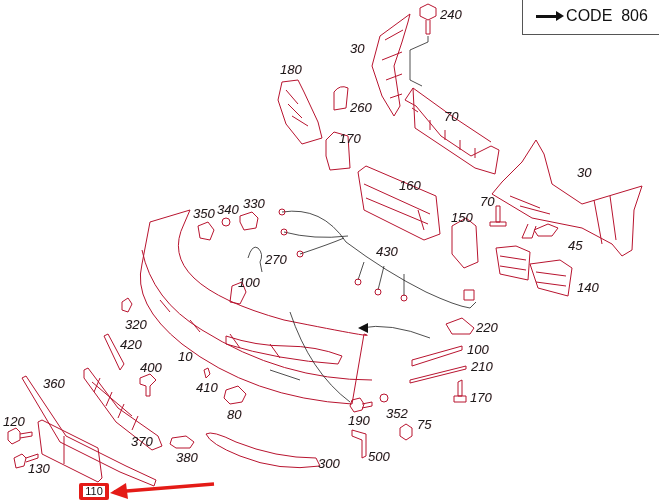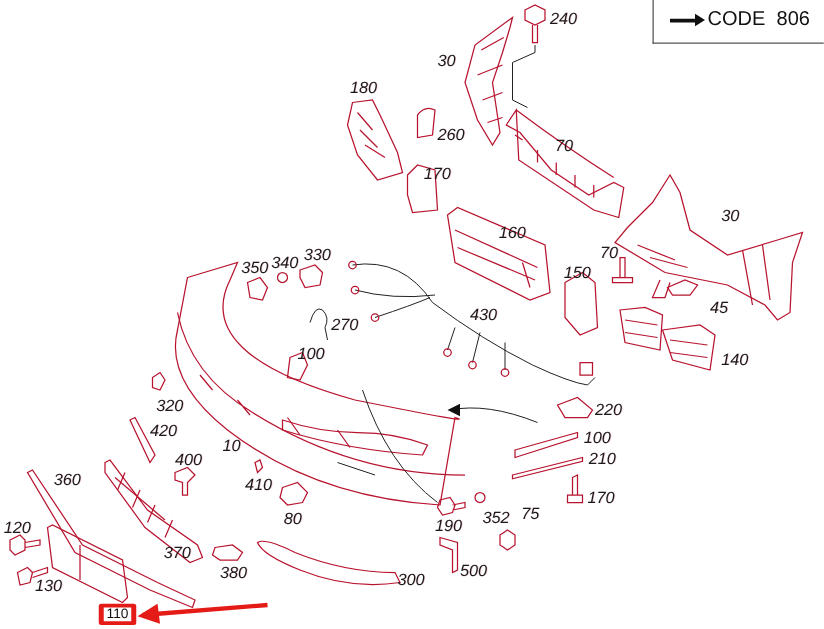--- a/index.html
+++ b/index.html
@@ -232,18 +232,18 @@
 <span class="lbl" style="left:178px;top:350px">10</span>
 <span class="lbl" style="left:140px;top:361px">400</span>
 <span class="lbl" style="left:471px;top:360px">210</span>
 <span class="lbl" style="left:43px;top:377px">360</span>
 <span class="lbl" style="left:196px;top:381px">410</span>
 <span class="lbl" style="left:470px;top:391px">170</span>
 <span class="lbl" style="left:227px;top:408px">80</span>
 <span class="lbl" style="left:386px;top:407px">352</span>
 <span class="lbl" style="left:3px;top:415px">120</span>
 <span class="lbl" style="left:348px;top:414px">190</span>
-<span class="lbl" style="left:417px;top:404px">75</span>
+<span class="lbl" style="left:417px;top:418px">75</span>
 <span class="lbl" style="left:131px;top:435px">370</span>
 <span class="lbl" style="left:176px;top:451px">380</span>
 <span class="lbl" style="left:368px;top:450px">500</span>
 <span class="lbl" style="left:318px;top:457px">300</span>
 <span class="lbl" style="left:28px;top:462px">130</span>
 
 </body></html>

